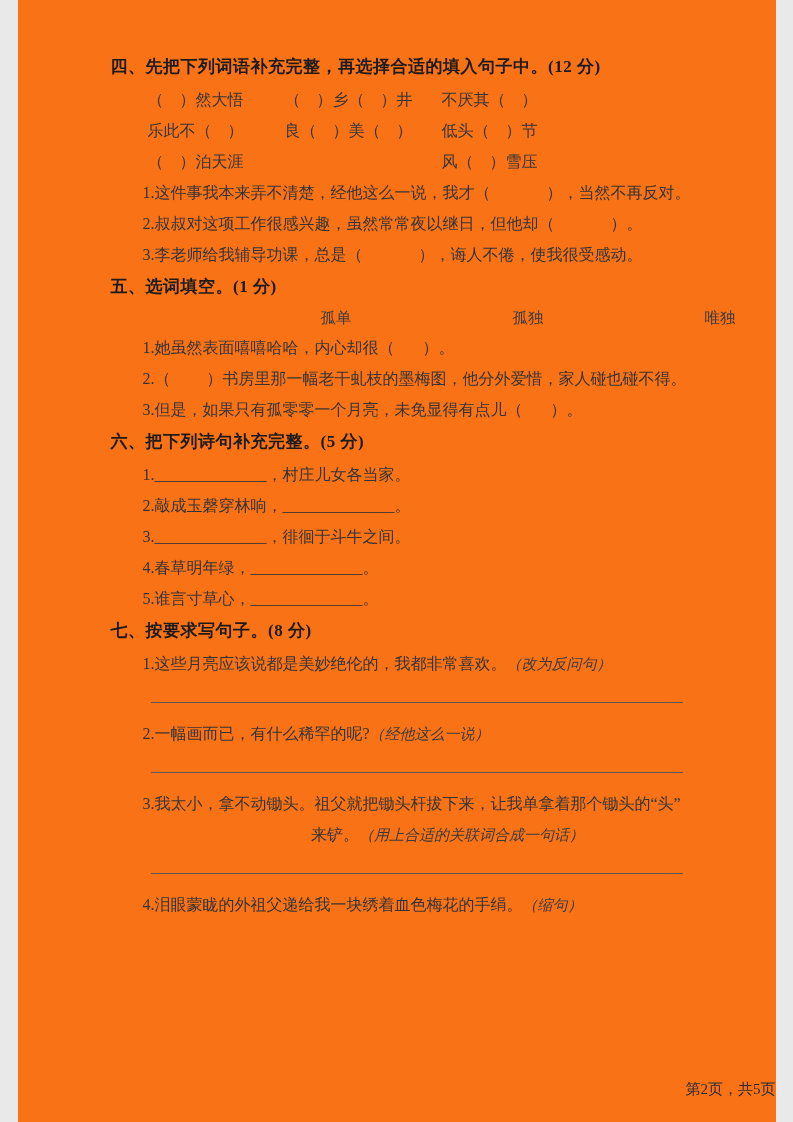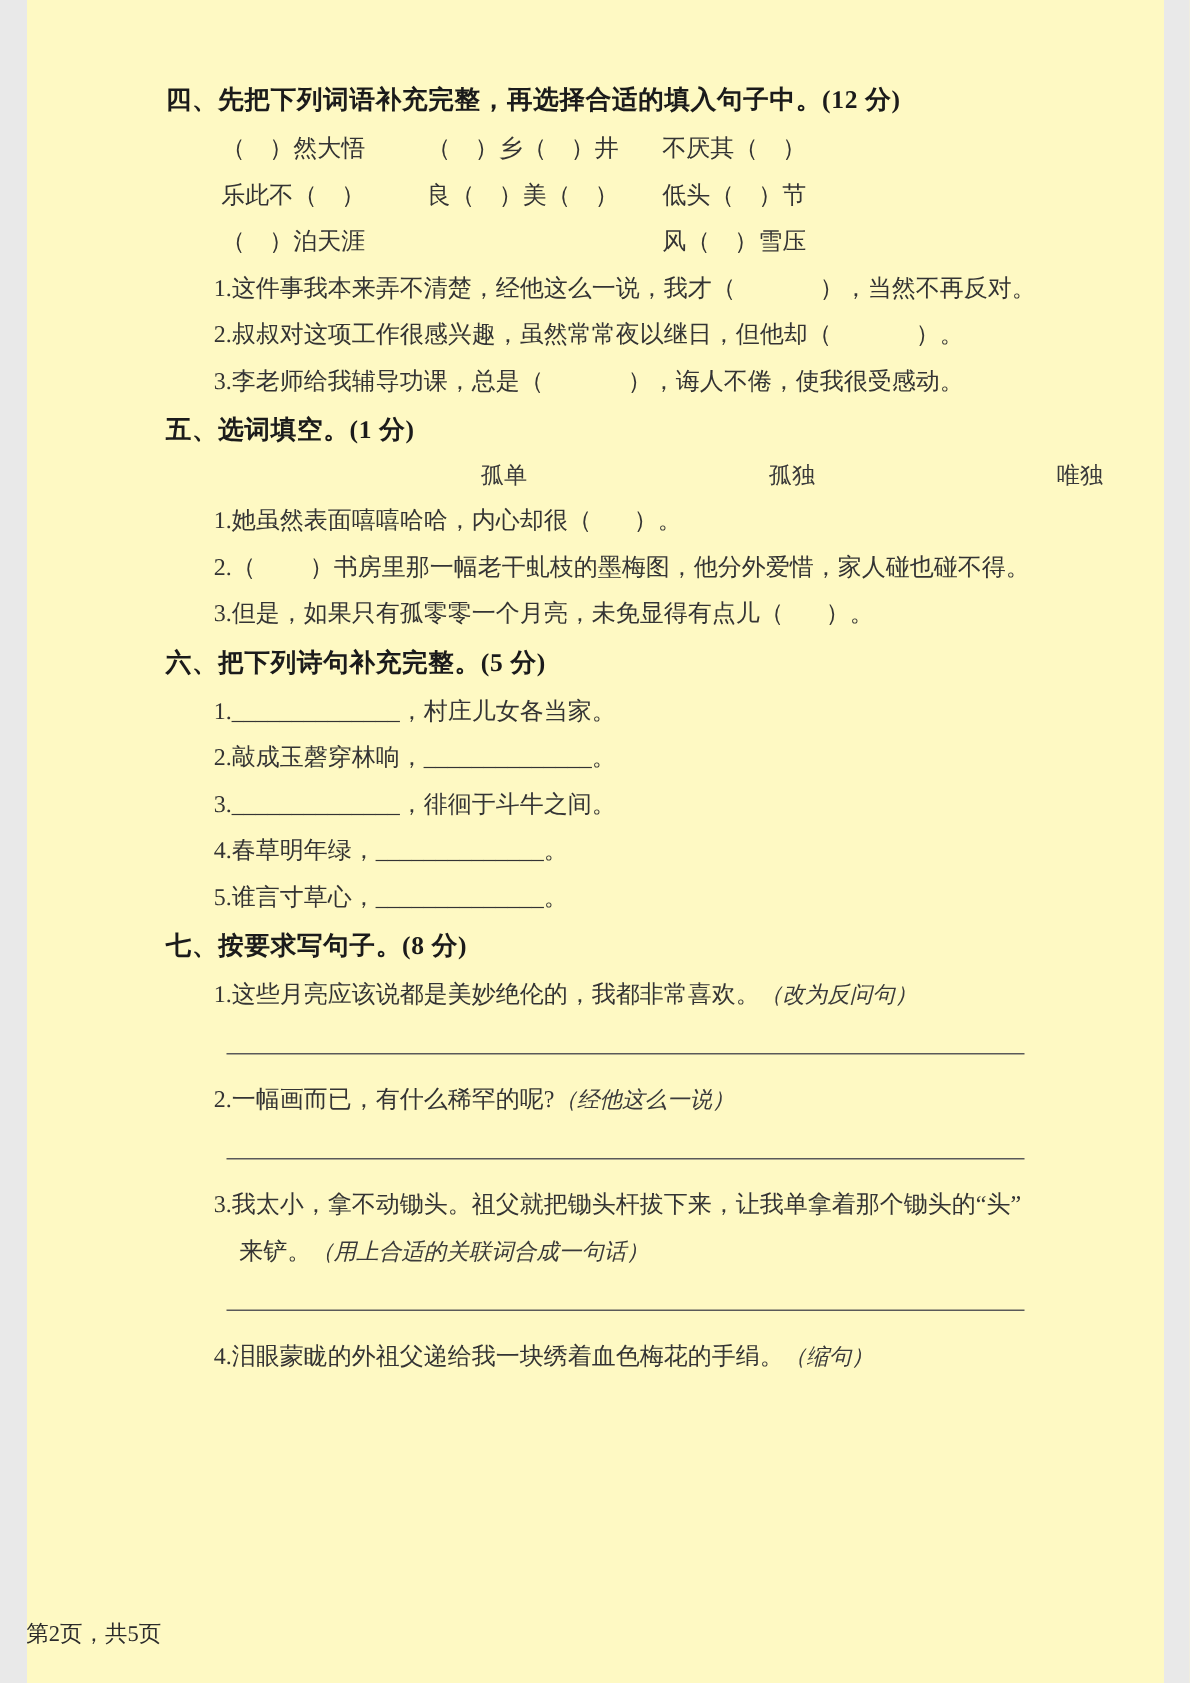--- a/index.html
+++ b/index.html
@@ -1,21 +1,21 @@
 <!DOCTYPE html>
 <html><head>
 <meta charset="utf-8">
 <style>
   * { margin: 0; padding: 0; box-sizing: border-box; }
   html, body { background: #e9e9e9; }
   .page {
     width: 758px;
     height: 1122px;
     position: relative;
-    background: #fef9c3;
+    background: #f97316;
     font-family: "Liberation Serif", "DejaVu Serif", serif;
     color: #343434;
     overflow: hidden;
     margin: 0 auto;
   }
   .content {
     position: absolute;
     top: 50px;
     left: 93px;
     width: 625px;
@@ -39,21 +39,21 @@
   }
   .grid-row .c2 { position: absolute; left: 137px; top: 0; }
   .grid-row .c3 { position: absolute; left: 294px; top: 0; }
   .q {
     height: 31px;
     line-height: 31px;
     margin-left: 32px;
     font-size: 16px;
     white-space: nowrap;
   }
-  .q.cont { margin-left: 49px; }
+  .q.cont { margin-left: 49px; text-align: center; }
   .word-bank {
     height: 28px;
     line-height: 28px;
     margin-left: 210px;
     display: flex;
     gap: 38px;
     font-size: 15.5px;
     color: #3a3a3a;
     justify-content: space-between;
   }
@@ -67,21 +67,21 @@
     margin-left: 40px;
     width: 532px;
     border-bottom: 1.2px solid #5a5a5a;
     margin-bottom: 15px;
   }
   .footer {
     position: absolute;
     top: 1080px;
     left: 0;
     width: 100%;
-    text-align: left;
+    text-align: right;
     font-size: 15px;
     color: #2b2b2b;
   }
 </style>
 </head>
 <body>
 
 <div class="page">
   <div class="content">
 

